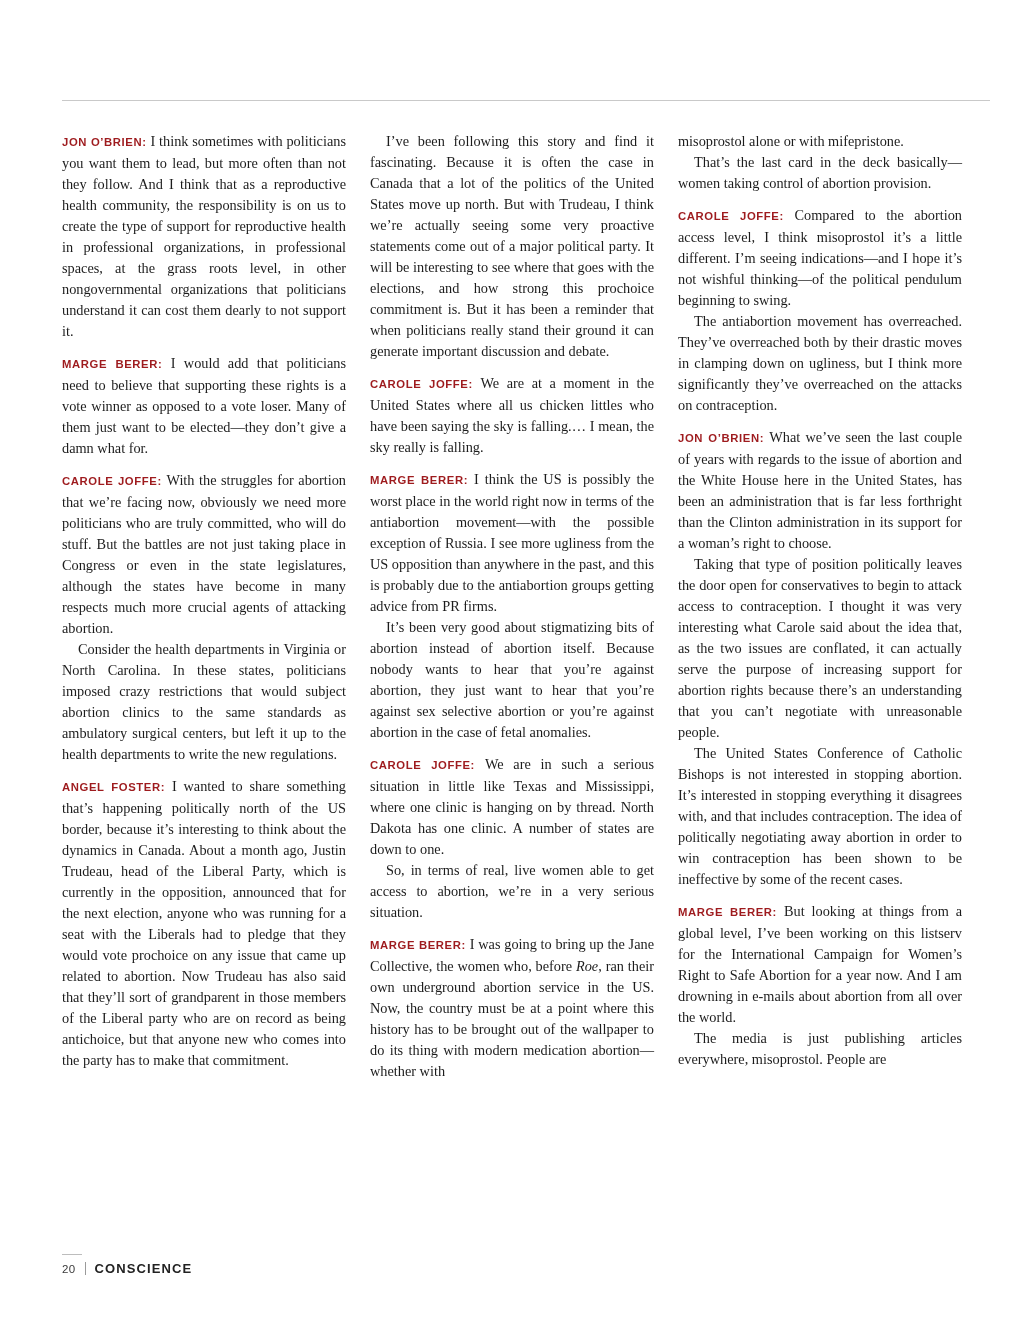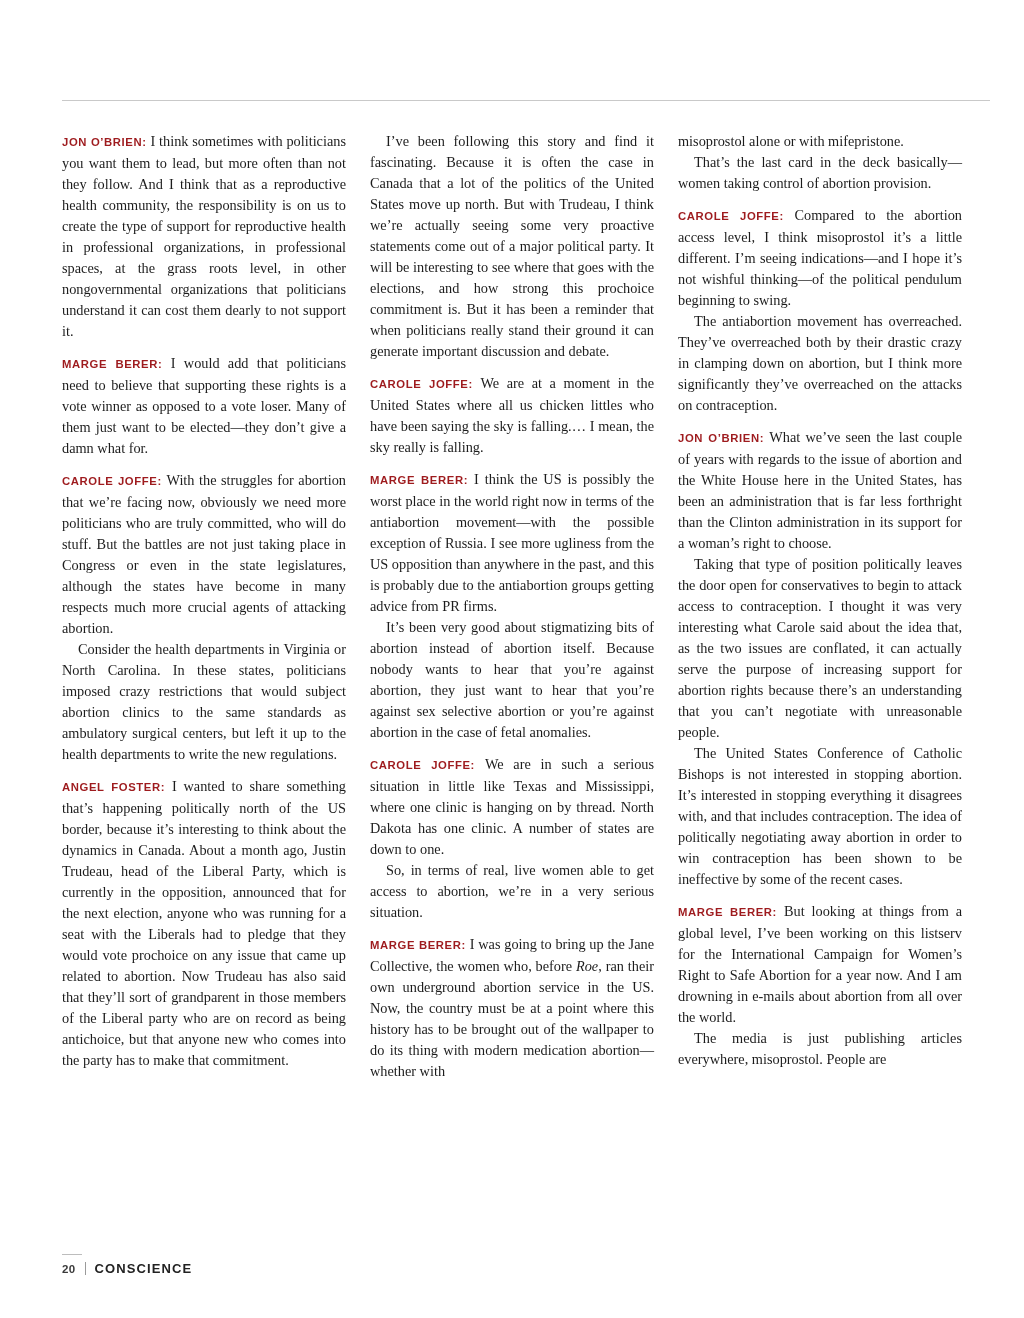--- a/index.html
+++ b/index.html
@@ -70,21 +70,21 @@
     position: absolute;
     top: 1261px;
     left: 62px;
     display: flex;
     align-items: center;
     font-family: "Liberation Sans", sans-serif;
   }
   .footer .page-number {
     font-size: 11.5px;
     color: #3a3a3a;
-    font-weight: bold;
+    font-weight: normal;
     letter-spacing: 0.4px;
   }
   .footer .footer-divider {
     width: 1px;
     height: 13px;
     background: #9a9a9a;
     margin: 0 9px;
   }
   .footer .publication {
     font-size: 13px;
@@ -114,21 +114,21 @@
         <p class="space-before"><span class="speaker">MARGE BERER: </span><span>I think the US is possibly the worst place in the world right now in terms of the antiabortion movement—with the possible exception of Russia. I see more ugliness from the US opposition than anywhere in the past, and this is probably due to the antiabortion groups getting advice from PR firms.</span></p>
         <p class="indent "><span>It’s been very good about stigmatizing bits of abortion instead of abortion itself. Because nobody wants to hear that you’re against abortion, they just want to hear that you’re against sex selective abortion or you’re against abortion in the case of fetal anomalies.</span></p>
         <p class="space-before"><span class="speaker">CAROLE JOFFE: </span><span>We are in such a serious situation in little like Texas and Mississippi, where one clinic is hanging on by thread. North Dakota has one clinic. A number of states are down to one.</span></p>
         <p class="indent "><span>So, in terms of real, live women able to get access to abortion, we’re in a very serious situation.</span></p>
         <p class="space-before"><span class="speaker">MARGE BERER: </span><span>I was going to bring up the Jane Collective, the women who, before </span><span class="italic">Roe</span><span>, ran their own underground abortion service in the US. Now, the country must be at a point where this history has to be brought out of the wallpaper to do its thing with modern medication abortion—whether with</span></p>
       </div>
     <div class="col">
         <p class=""><span>misoprostol alone or with mifepristone.</span></p>
         <p class="indent "><span>That’s the last card in the deck basically—women taking control of abortion provision.</span></p>
         <p class="space-before"><span class="speaker">CAROLE JOFFE: </span><span>Compared to the abortion access level, I think misoprostol it’s a little different. I’m seeing indications—and I hope it’s not wishful thinking—of the political pendulum beginning to swing.</span></p>
-        <p class="indent "><span>The antiabortion movement has overreached. They’ve overreached both by their drastic crazy in clamping down on abortion, but I think more significantly they’ve overreached on the attacks on contraception.</span></p>
+        <p class="indent "><span>The antiabortion movement has overreached. They’ve overreached both by their drastic moves in clamping down on ugliness, but I think more significantly they’ve overreached on the attacks on contraception.</span></p>
         <p class="space-before"><span class="speaker">JON O’BRIEN: </span><span>What we’ve seen the last couple of years with regards to the issue of abortion and the White House here in the United States, has been an administration that is far less forthright than the Clinton administration in its support for a woman’s right to choose.</span></p>
         <p class="indent "><span>Taking that type of position politically leaves the door open for conservatives to begin to attack access to contraception. I thought it was very interesting what Carole said about the idea that, as the two issues are conflated, it can actually serve the purpose of increasing support for abortion rights because there’s an understanding that you can’t negotiate with unreasonable people.</span></p>
         <p class="indent "><span>The United States Conference of Catholic Bishops is not interested in stopping abortion. It’s interested in stopping everything it disagrees with, and that includes contraception. The idea of politically negotiating away abortion in order to win contraception has been shown to be ineffective by some of the recent cases.</span></p>
         <p class="space-before"><span class="speaker">MARGE BERER: </span><span>But looking at things from a global level, I’ve been working on this listserv for the International Campaign for Women’s Right to Safe Abortion for a year now. And I am drowning in e-mails about abortion from all over the world.</span></p>
         <p class="indent "><span>The media is just publishing articles everywhere, misoprostol. People are</span></p>
       </div>
   </div>
 
   <div class="footer-rule"></div>
 

